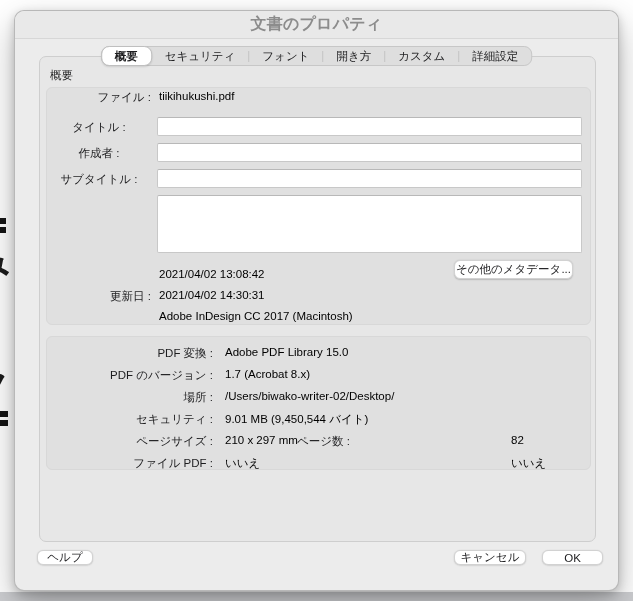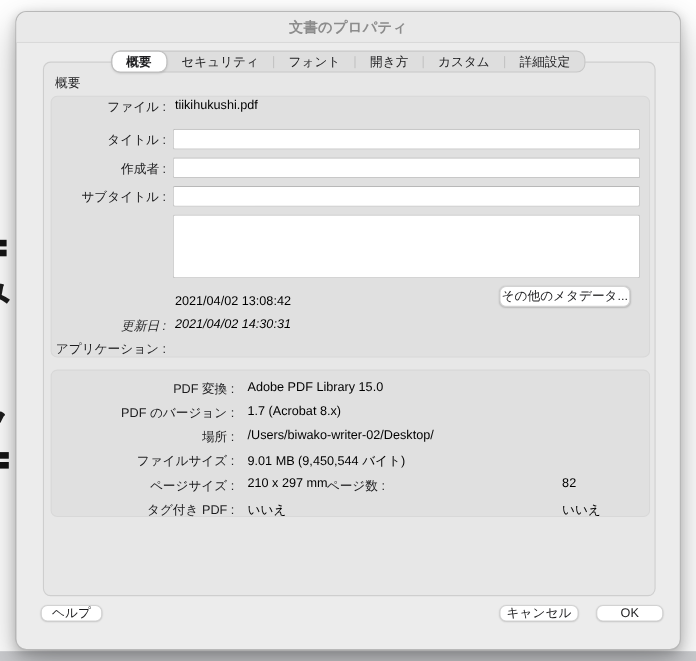--- a/index.html
+++ b/index.html
@@ -41,21 +41,21 @@
     box-shadow: 0 14px 34px rgba(0,0,0,0.28), 0 3px 10px rgba(0,0,0,0.18);
   }
   .titlebar {
     position: absolute; left: 0; top: 0; right: 0; height: 28px;
     background: #e9e9e9;
     border-bottom: 1px solid #d7d7d7;
     border-radius: 10px 10px 0 0;
     display: flex; align-items: center; justify-content: center;
   }
   .titlebar-text {
-    font-size: 13px; font-weight: 600; color: #8c8c8c; letter-spacing: 0.2px;
+    font-size: 16px; font-weight: 600; color: #8c8c8c; letter-spacing: 0.2px;
   }
 
   
   .tab-pane {
     position: absolute; left: 24px; top: 45px; width: 557px; height: 486px;
     background: #e7e7e7;
     border: 1px solid #cecece;
     border-radius: 7px;
   }
   .segmented {
@@ -109,40 +109,40 @@
     position: absolute; left: 0; width: 104px; text-align: right;
     color: #1d1d1f; white-space: nowrap;
   }
   .row .val {
     position: absolute; left: 112px; color: #000; white-space: nowrap;
   }
 
   
   .r-file { top: 2px; }
   .r-created { top: 180px; }
-  .r-modified { top: 201px; font-style: italic; }
+  .r-modified { top: 201px; }
   .r-application { top: 222px; }
 
   .field {
     position: absolute; left: 110px; right: 8px; height: 19px;
     background: #ffffff;
     border: 1px solid #c8c8c8;
     border-top-color: #b8b8b8;
     border-radius: 2px;
     font-size: 11.5px; font-family: "Liberation Sans", sans-serif;
     padding: 0 4px; color: #000; outline: none;
   }
   .f-title { top: 29px; }
   .f-author { top: 55px; }
   .f-subtitle { top: 81px; }
   .f-keywords {
     top: 107px; height: 58px; resize: none; padding: 2px 4px;
   }
   .field-label {
-    position: absolute; left: 0; width: 104px; text-align: right;
+    position: absolute; left: 0; width: 104px; text-align: center;
     font-size: 11.5px; color: #1d1d1f; white-space: nowrap;
   }
   .fl-title { top: 32px; }
   .fl-author { top: 58px; }
   .fl-subtitle { top: 84px; }
   .fl-keywords { top: 110px; }
 
   .push-button {
     position: absolute;
     height: 15px;
@@ -224,51 +224,51 @@
       </div>
 
       <button class="push-button btn-metadata">その他のメタデータ...</button>
 
       <div class="row r-modified">
         <span class="lab">更新日 :</span>
         <span class="val">2021/04/02 14:30:31</span>
       </div>
 
       <div class="row r-application">
-        <span class="lab">アプリケーション :</span>
+        <span class="val">Adobe InDesign CC 2017 (Macintosh)</span>
       </div>
     </div>
 
     <span class="section-label lbl-details">詳細情報</span>
 
     <div class="groupbox group-details">
       <div class="row drow d-row0">
         <span class="lab">PDF 変換 :</span>
         <span class="val">Adobe PDF Library 15.0</span>
       </div>
       <div class="row drow d-row1">
         <span class="lab">PDF のバージョン :</span>
         <span class="val">1.7 (Acrobat 8.x)</span>
       </div>
       <div class="row drow d-row2">
         <span class="lab">場所 :</span>
         <span class="val">/Users/biwako-writer-02/Desktop/</span>
       </div>
       <div class="row drow d-row3">
-        <span class="lab">ファイルサイズ :</span>
+        <span class="lab">セキュリティ :</span>
         <span class="val">9.01 MB (9,450,544 バイト)</span>
       </div>
       <div class="row drow d-row4">
         <span class="lab">ページサイズ :</span>
         <span class="val">210 x 297 mm</span>
         <span class="lab2">ページ数 :</span>
         <span class="val2">82</span>
       </div>
       <div class="row drow d-row5">
-        <span class="lab">タグ付き PDF :</span>
+        <span class="lab">ファイル PDF :</span>
         <span class="val">いいえ</span>
         <span class="val2">いいえ</span>
       </div>
     </div>
   </div>
 
   <div class="segmented">
     <div class="segment selected">概要</div>
     <div class="segment">セキュリティ</div>
     <div class="seg-sep"></div>

